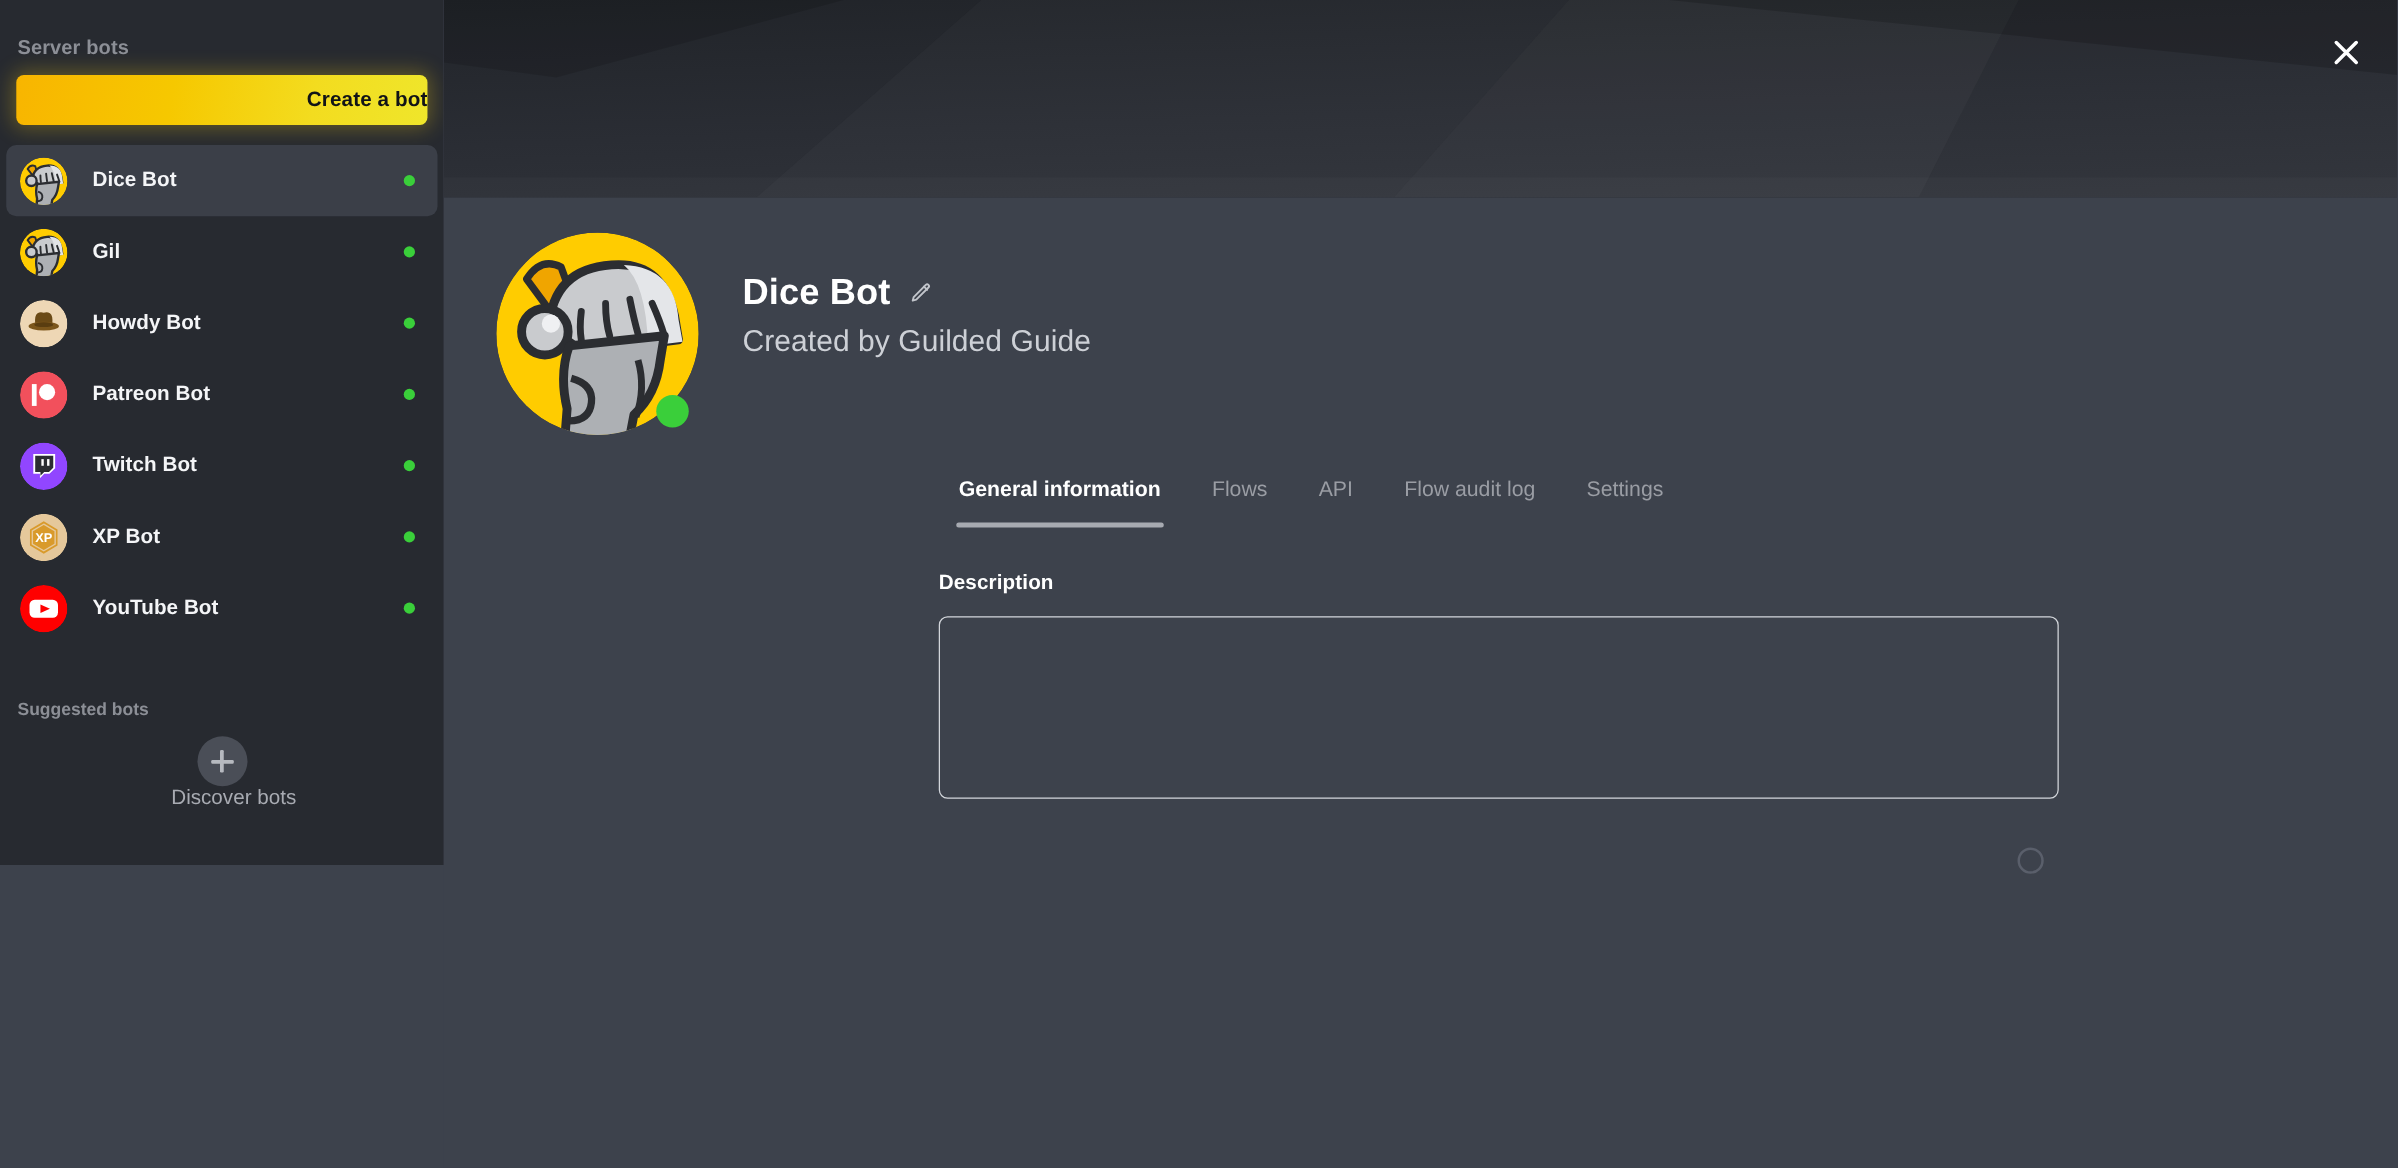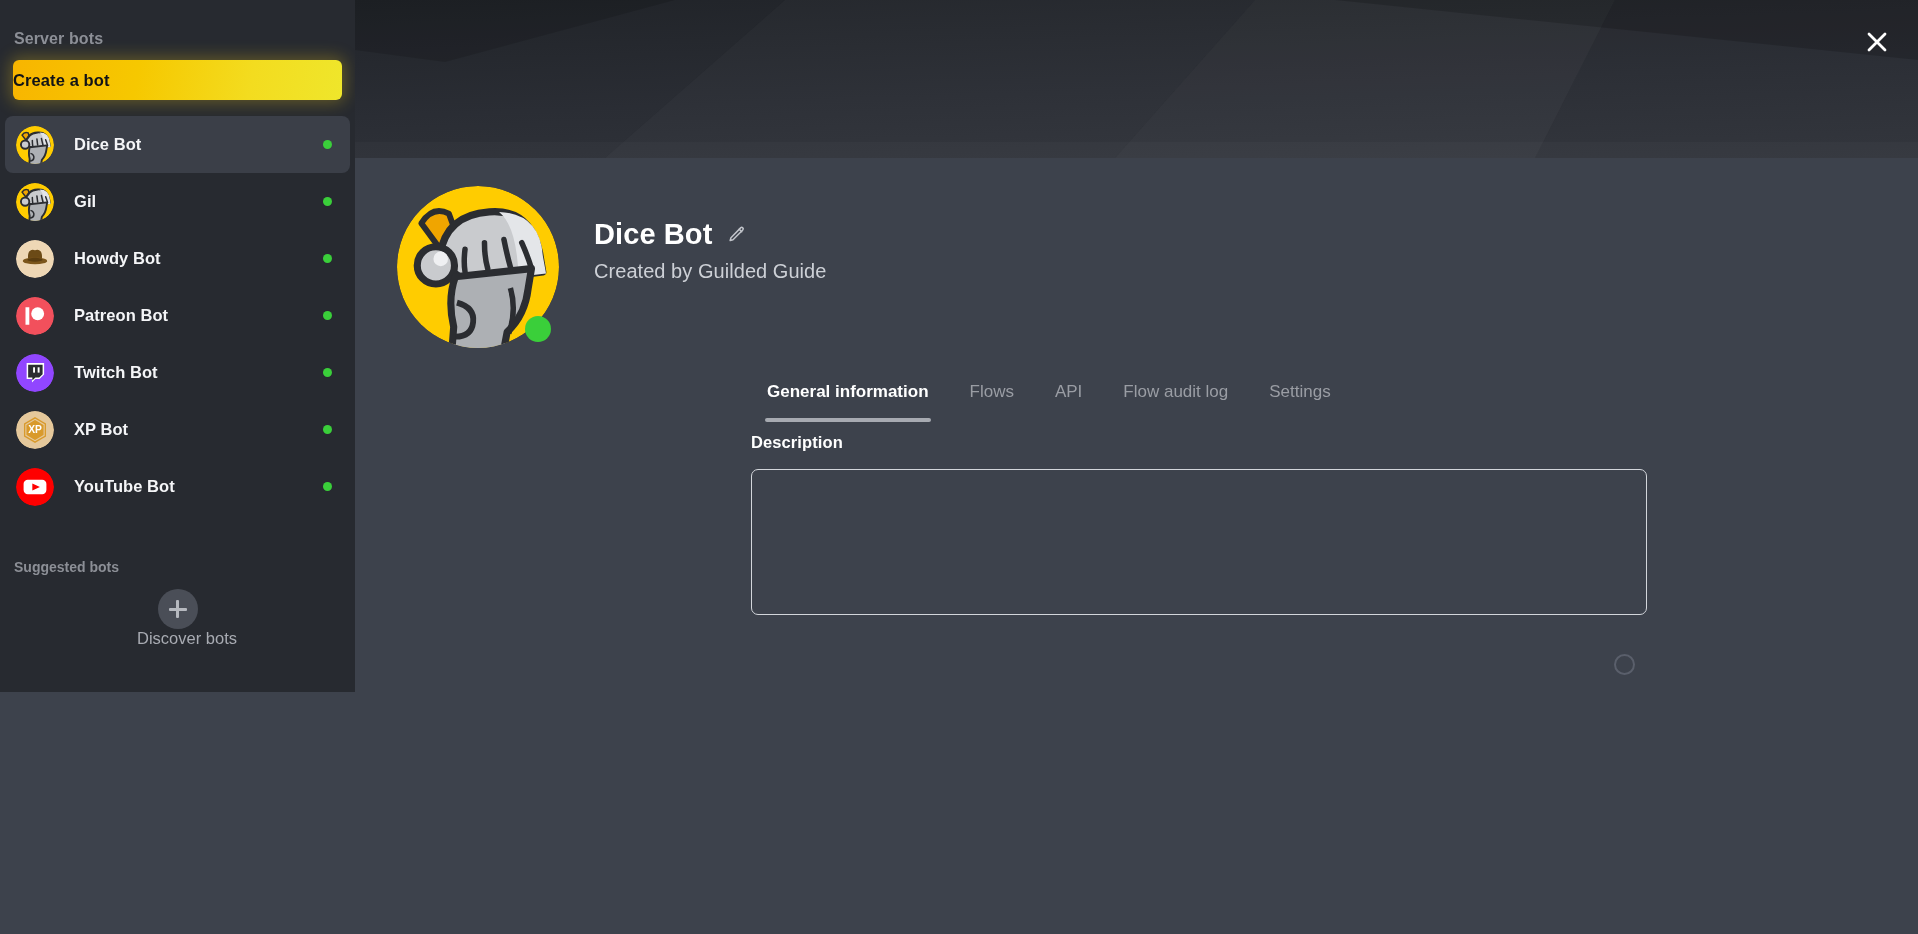--- a/index.html
+++ b/index.html
@@ -55,21 +55,21 @@
     border-radius: 6px;
     background: linear-gradient(100deg, #F8B500 0%, #F6C800 38%, #F3DC1F 72%, #EFE62B 100%);
     box-shadow: 0 0 16px 3px rgba(240, 200, 20, 0.30);
     color: #111317;
     font-family: "Liberation Sans", sans-serif;
     font-size: 16.5px;
     font-weight: 700;
     letter-spacing: 0.1px;
     cursor: pointer;
     line-height: 40px;
-    text-align: left;
+    text-align: right;
   }
 
   .bot-list { padding: 0 5px; }
 
   .bot-item {
     position: relative;
     display: flex;
     align-items: center;
     height: 57px;
     padding: 0 18px 0 11px;
@@ -214,21 +214,21 @@
   .bot-title {
     color: #FFFFFF;
     font-size: 29px;
     font-weight: 700;
     letter-spacing: 0.1px;
   }
   .edit-icon { margin-left: 15px; cursor: pointer; display: block; }
 
   .bot-creator {
     color: #CDD0D6;
-    font-size: 20px;
+    font-size: 24px;
     font-weight: 400;
     margin-top: 9px;
     letter-spacing: 0.05px;
   }
 
   
   .tabs {
     position: absolute;
     top: 382px;
     left: 412px;
@@ -256,21 +256,21 @@
     right: -2px;
     bottom: 0;
     height: 4px;
     border-radius: 2px;
     background: #A7AAB1;
   }
 
   
   .desc-block {
     position: absolute;
-    top: 433px;
+    top: 457px;
     left: 396px;
     width: 792px;
   }
   .desc-label {
     color: #FFFFFF;
     font-size: 16.5px;
     font-weight: 700;
     letter-spacing: 0.1px;
     margin-bottom: 17px;
   }

